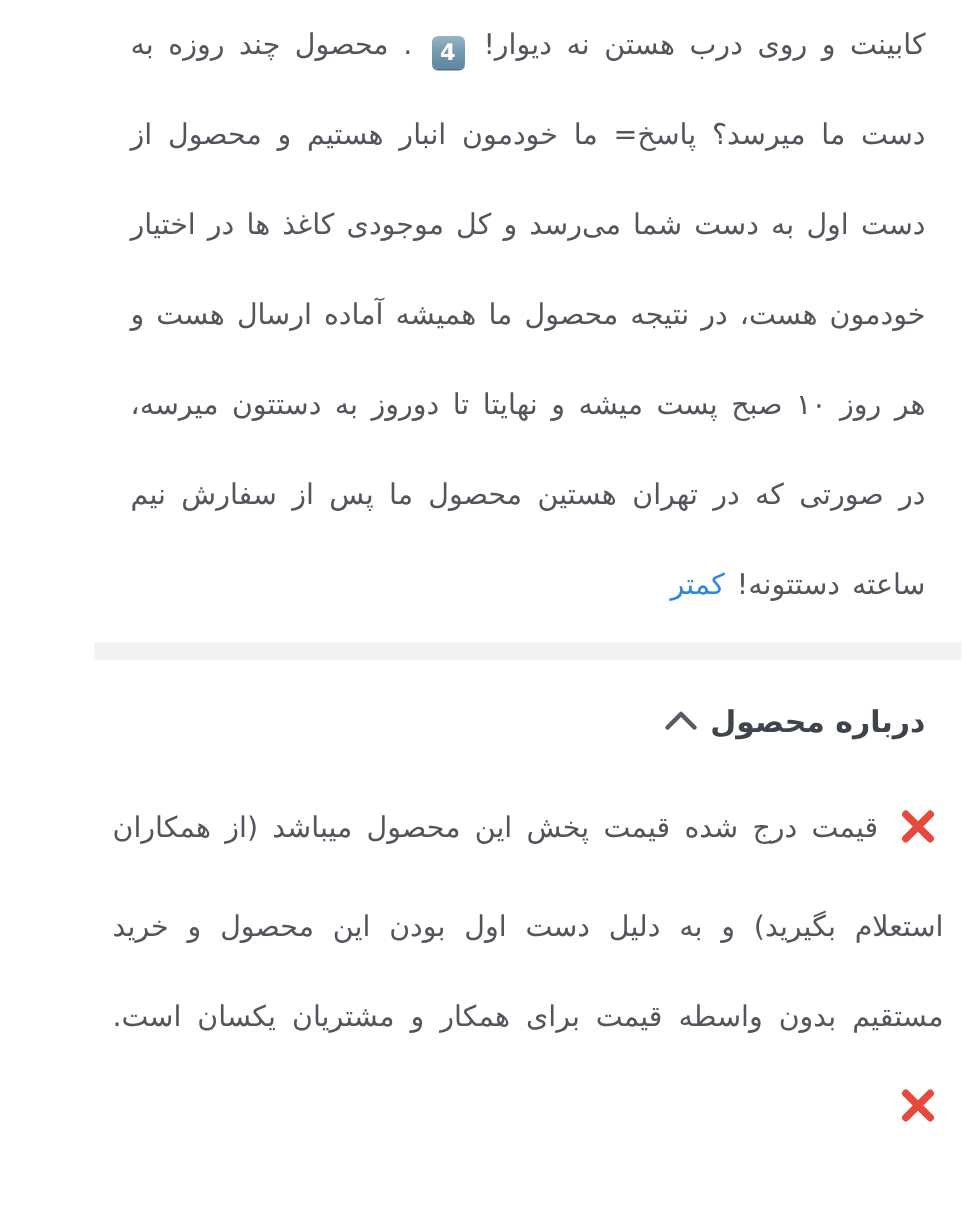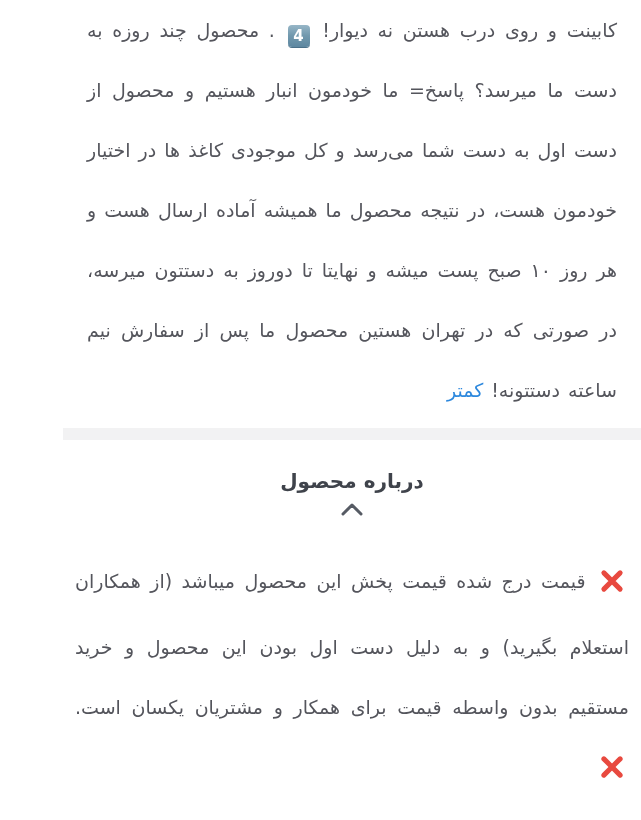--- a/index.html
+++ b/index.html
@@ -50,24 +50,23 @@
     cursor: pointer;
   }
   .divider {
     height: 12px;
     background: #f2f2f3;
     margin: 8px 0 0 0;
     border: none;
   }
   .about-header {
     display: flex;
-    justify-content: space-between;
+    justify-content: flex-start;
     align-items: center;
     margin: 26px 24px 0 24px;
-    flex-direction: column;
   }
   .about-title {
     margin: 0;
     font-size: 20px;
     font-weight: 600;
     color: #3f434b;
     line-height: 30px;
   }
   .collapse-btn {
     background: none;

